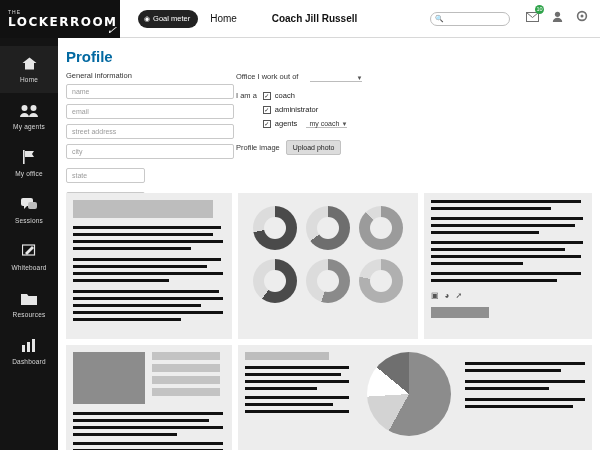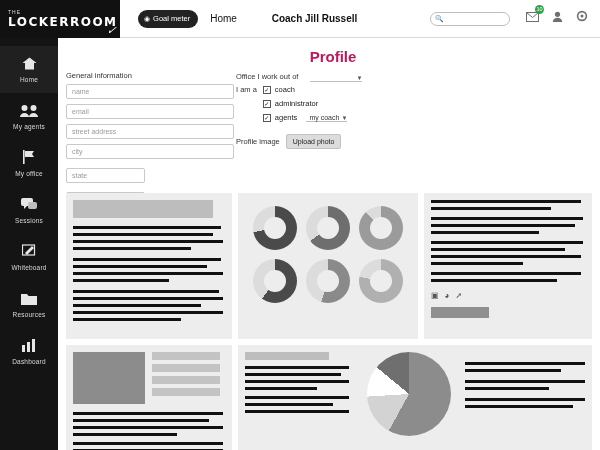--- a/index.html
+++ b/index.html
@@ -67,38 +67,38 @@
   }
   .side-item.active { background: #202020; }
   .side-label { font-size: 6.5px; letter-spacing: .2px; }
   .side-ico { line-height: 1; color: #e6e6e6; }
 
   
   .main {
     position: absolute; left: 58px; top: 38px; width: 542px; height: 412px;
     background: #fff;
   }
-  .page-title { font-size: 15px; font-weight: bold; color: #be185d; margin: 10px 0 6px 8px; text-align: center; }
+  .page-title { font-size: 15px; font-weight: bold; color: #0369a1; margin: 10px 0 6px 8px; }
 
   .form-area { position: relative; height: 122px; }
   .col-a { position: absolute; left: 8px; top: 0; width: 168px; }
   .col-b { position: absolute; left: 178px; top: 0; width: 175px; }
   .col-c { position: absolute; left: 358px; top: 0; width: 175px; }
 
   .sec-label { font-size: 7.5px; color: #333; margin-bottom: 4px; }
   .field {
     height: 15px; border: 1px solid #c9c9c9; background: #fff;
     font-size: 7px; color: #9b9b9b; display: flex; align-items: center;
     padding-left: 5px; margin-bottom: 5px; border-radius: 2px;
   }
   .field.half { width: 79px; display: inline-flex; margin-right: 5px; }
 
   .select-line {
     display: flex; align-items: center; gap: 12px;
-    font-size: 7.5px; color: #333; margin-bottom: 3px;
+    font-size: 7.5px; color: #333; margin-bottom: 9px;
   }
   .select-box {
     border-bottom: 1px solid #bcbcbc; width: 52px; height: 11px;
     display: flex; align-items: flex-end; justify-content: flex-end;
   }
   .caret { font-size: 6px; color: #555; }
 
   .iam-row { display: flex; align-items: flex-start; gap: 6px; font-size: 7.5px; color: #333; }
   .checks { display: flex; flex-direction: column; gap: 5px; }
   .check-line { display: flex; align-items: center; gap: 4px; font-size: 7.5px; color: #222; }

